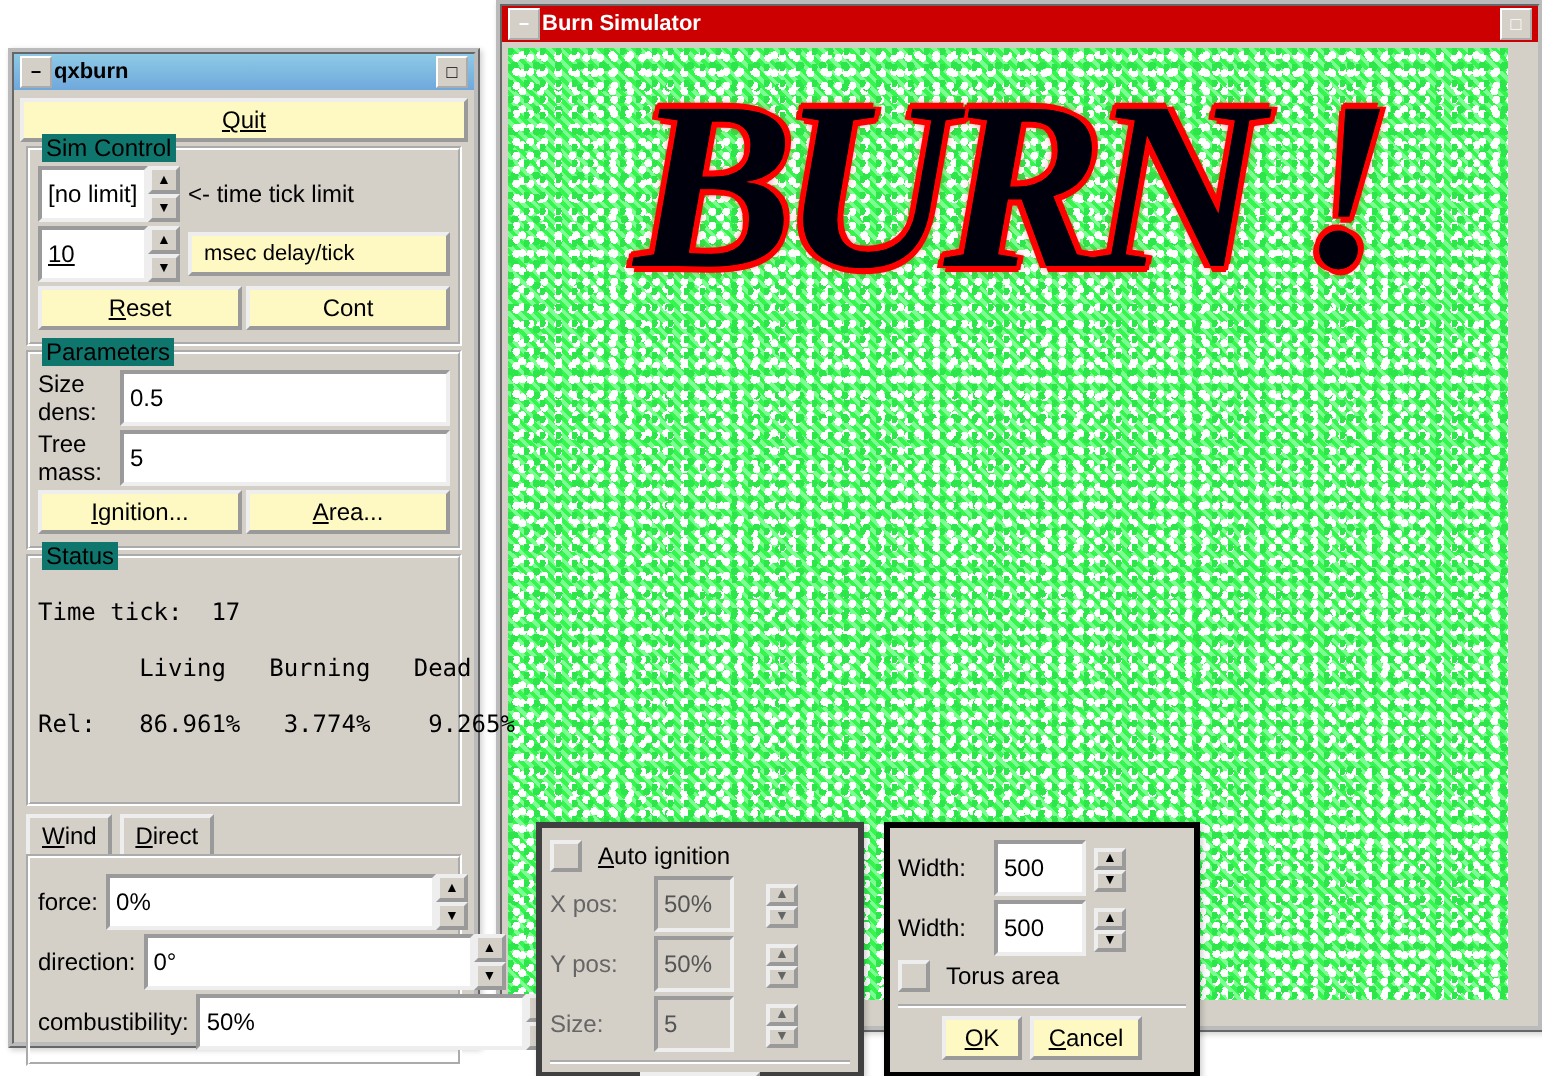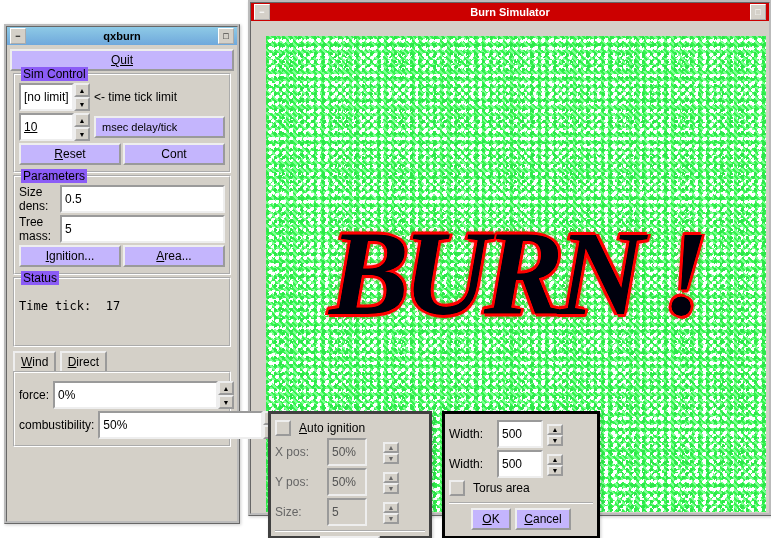--- a/index.html
+++ b/index.html
@@ -47,58 +47,58 @@
     padding: 0 2px;
   }
   .tb-btn {
     width: 14px; height: 14px;
     background: #d4d0c8;
     border: 1px outset #fff;
     font-size: 9px;
     display: flex; align-items:center; justify-content:center;
     margin: 0 1px;
   }
-  .tb-title { flex: 1; text-align: center; }
+  .tb-title { flex: 1; text-align: left; }
 
   
   #sim-canvas {
     width: 500px; height: 476px;
-    margin: 15px;
+    margin: 3px;
     background:
       radial-gradient(circle at 10% 20%, #2ee64b 2px, transparent 2px),
       radial-gradient(circle at 60% 70%, #ffffff 2px, transparent 2px),
       radial-gradient(circle at 30% 80%, #2ee64b 2px, transparent 2px),
       radial-gradient(circle at 80% 40%, #ffffff 2px, transparent 2px),
       repeating-linear-gradient(45deg,#36f54f 0 2px,#7bff91 2px 4px),
       #d9ffd9;
     background-size: 8px 8px, 7px 7px, 11px 11px, 9px 9px, 100% 100%;
     position: relative;
     display: flex;
-    align-items:center;
+    align-items:flex-start;
     justify-content:center;
     overflow:hidden;
   }
   #burn-text {
     font-family: Georgia, 'Times New Roman', serif;
     font-style: italic;
     font-weight: 900;
     font-size: 120px;
     letter-spacing: -6px;
     color: #1a1a2e;
     text-shadow:
       2px 2px 0 #ff1e1e, -2px -2px 0 #ff1e1e,
       3px -1px 0 #ff1e1e, -3px 1px 0 #ff1e1e,
       1px 3px 0 #ff1e1e, -1px -3px 0 #ff1e1e,
       0 0 6px #ff1e1e;
     filter: contrast(1.4);
   }
 
   
   .btn {
-    background: #c4b5fd;
+    background: #fef9c3;
     border: 2px outset #eee;
     height: 22px;
     font-size: 12px;
     padding: 0 6px;
     text-align:center;
     box-sizing:border-box;
     display:inline-flex;
     align-items:center;
     justify-content:center;
   }
@@ -106,21 +106,21 @@
   .btnrow { display:flex; gap:2px; margin:2px 0;}
   .btnrow .btn{ flex:1; }
   .frame {
     border: 2px groove #fff;
     margin: 2px 3px;
     padding: 6px 4px 4px;
     position: relative;
   }
   .frame-label {
     position:absolute; top:-8px; left:6px;
-    background:#8b5cf6;
+    background:#0f766e;
     padding: 0 2px;
     font-size:12px;
   }
   .input-txt {
     background:#fff;
     border: 2px inset #eee;
     height:20px;
     font-size:12px;
     padding:12px 3px;
     box-sizing:border-box;
@@ -236,32 +236,44 @@
       <div class="btnrow">
         <div class="btn"><u>I</u>gnition...</div>
         <div class="btn"><u>A</u>rea...</div>
       </div>
     </div>
 
     <div class="frame">
       <div class="frame-label">Status</div>
       <div class="status-grid">
 <div>Time tick:  17</div>
+<div>       Living   Burning   Dead</div>
+<div>Rel:   86.961%   3.774%    9.265%</div>
       </div>
     </div>
 
     <div style="margin:4px 3px 0;">
       <span class="tab"><u>W</u>ind</span>
       <span class="tab"><u>D</u>irect</span>
     </div>
     <div class="frame" style="margin-top:0;">
       <div class="row">
         <span style="width:80px">force:</span>
         <div class="spin-wrap" style="flex:1">
           <input class="input-txt" style="flex: 1 1 0%;" value="0%">
+          <div class="spin-btns">
+              <div>▲</div>
+              <div>▼</div>
+            </div>
+        </div>
+      </div>
+      <div class="row">
+        <span style="width:80px">direction:</span>
+        <div class="spin-wrap" style="flex:1">
+          <input class="input-txt" style="flex: 1 1 0%;" value="0°">
           <div class="spin-btns">
               <div>▲</div>
               <div>▼</div>
             </div>
         </div>
       </div>
       <div class="row">
         <span style="width:80px">combustibility:</span>
         <div class="spin-wrap" style="flex:1">
           <input class="input-txt" style="flex: 1 1 0%;" value="50%">

